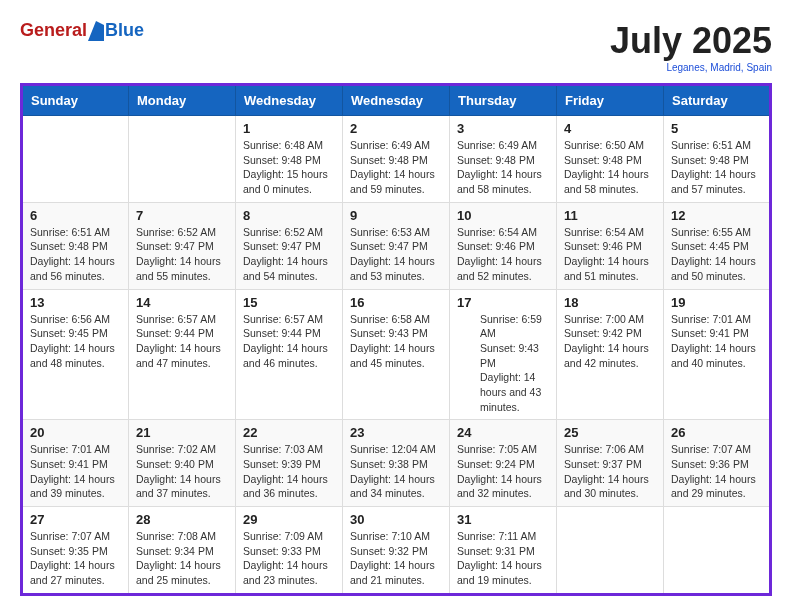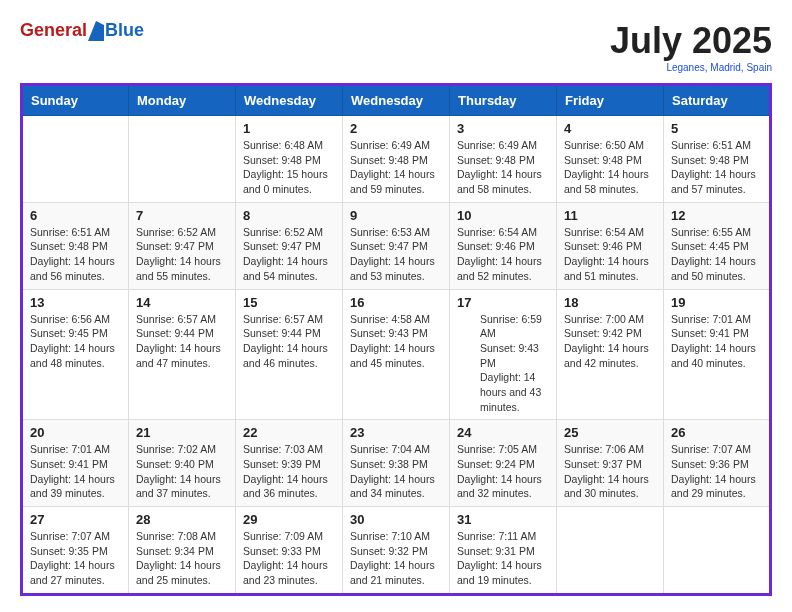--- a/index.html
+++ b/index.html
@@ -208,21 +208,21 @@
 Daylight: 14 hours and 47 minutes.</div>
         </td>
         <td>
           <span class="day-num">15</span>
           <div class="cell-text" style="white-space: pre-line;">Sunrise: 6:57 AM
 Sunset: 9:44 PM
 Daylight: 14 hours and 46 minutes.</div>
         </td>
         <td>
           <span class="day-num">16</span>
-          <div class="cell-text" style="white-space: pre-line;">Sunrise: 4:58 AM
+          <div class="cell-text" style="white-space: pre-line;">Sunrise: 6:58 AM
 Sunset: 9:43 PM
 Daylight: 14 hours and 45 minutes.</div>
         </td>
         <td>
           <span class="day-num">17</span>
           <div class="cell-text" style="white-space: pre-line; margin-left: 23px;">Sunrise: 6:59 AM
 Sunset: 9:43 PM
 Daylight: 14 hours and 43 minutes.</div>
         </td>
         <td>
@@ -252,21 +252,21 @@
 Daylight: 14 hours and 37 minutes.</div>
         </td>
         <td>
           <span class="day-num">22</span>
           <div class="cell-text" style="white-space: pre-line;">Sunrise: 7:03 AM
 Sunset: 9:39 PM
 Daylight: 14 hours and 36 minutes.</div>
         </td>
         <td>
           <span class="day-num">23</span>
-          <div class="cell-text" style="white-space: pre-line;">Sunrise: 7:04 AM
+          <div class="cell-text" style="white-space: pre-line;">Sunrise: 12:04 AM
 Sunset: 9:38 PM
 Daylight: 14 hours and 34 minutes.</div>
         </td>
         <td>
           <span class="day-num">24</span>
           <div class="cell-text" style="white-space: pre-line;">Sunrise: 7:05 AM
 Sunset: 9:24 PM
 Daylight: 14 hours and 32 minutes.</div>
         </td>
         <td>

